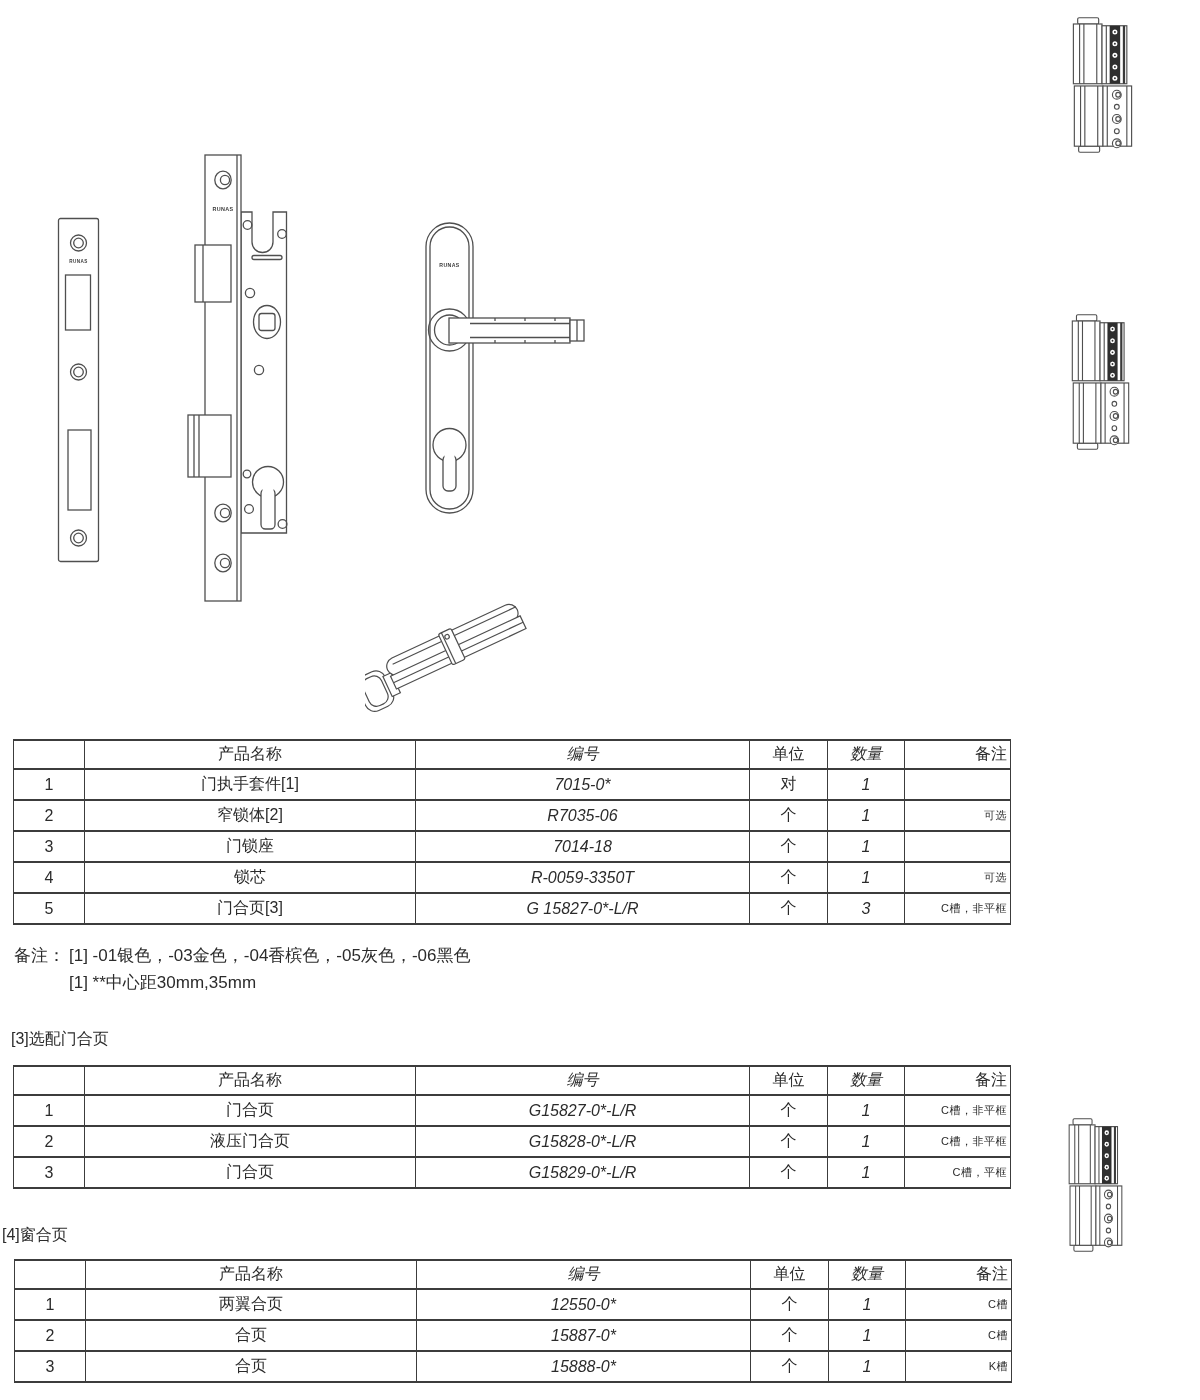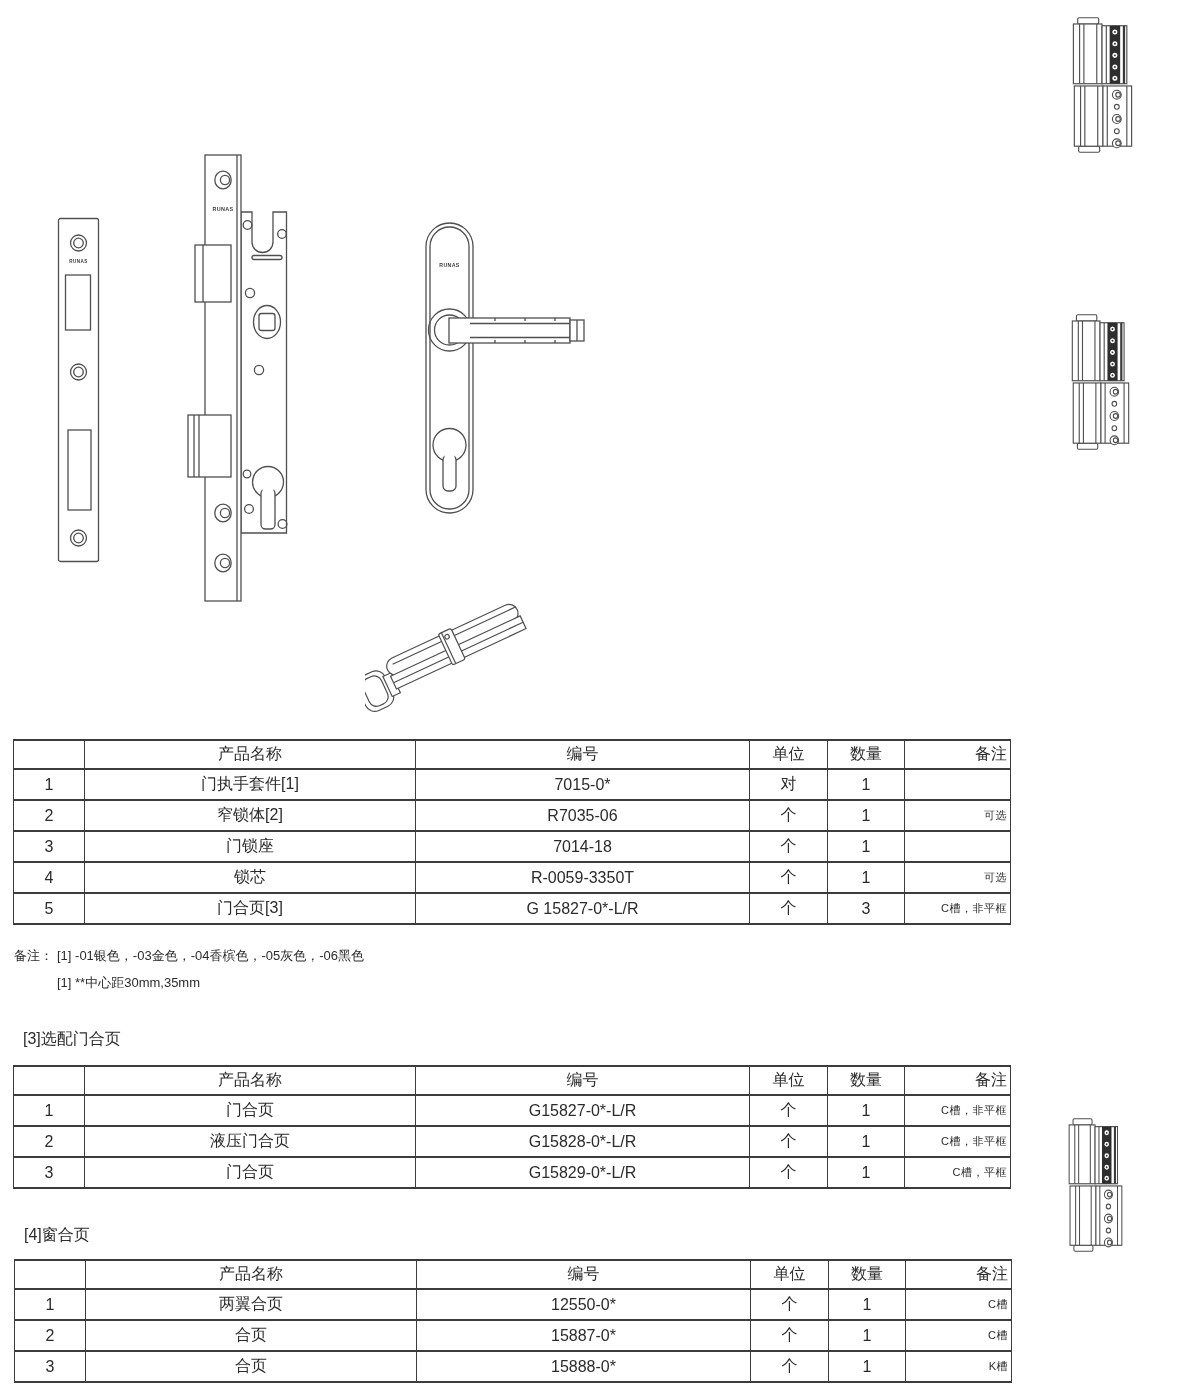--- a/index.html
+++ b/index.html
@@ -18,28 +18,28 @@
   table.ptable th, table.ptable td {
     border-left:1px solid #3c3c3c; border-right:1px solid #3c3c3c;
     border-top:2px solid #3c3c3c; border-bottom:2px solid #3c3c3c;
     text-align:center; vertical-align:middle; font-weight:normal;
     padding:0 3px; white-space:nowrap; overflow:hidden;
   }
   table.ptable thead th { height:27px; }
   table.ptable tbody td { height:29px; }
   table.ptable .c0 { width:64px; }
   table.ptable .c1 { width:324px; }
-  table.ptable .c2 { width:327px; }
+  table.ptable .c2 { width:327px;font-style:italic; }
   table.ptable .c3 { width:71px; }
-  table.ptable .c4 { width:70px; }
+  table.ptable .c4 { width:70px;font-style:italic; }
   table.ptable .c5 { width:99px;text-align:right; }
   table.ptable tbody td.c5 { font-size:11px; letter-spacing:0.5px; }
 
   
-  .notes { position:absolute; left:14px; top:942px; display:flex; font-size:13px; line-height:27px; color:#2b2b2b; }
+  .notes { position:absolute; left:14px; top:942px; display:flex; font-size:17px; line-height:27px; color:#2b2b2b; }
   .notes .lbl { flex:0 0 auto; margin-right:4px; }
   .sec-title { position:absolute; font-size:16px; color:#2b2b2b; }
 
   svg { display:block; }
   svg text { font-family:"Liberation Sans","DejaVu Sans",sans-serif; }
 </style>
 </head>
 <body>
 
 <div class="page">
@@ -259,21 +259,21 @@
     </table>
 
   <div class="notes">
     <div class="lbl">备注：</div>
     <div>
       <div>[1] -01银色，-03金色，-04香槟色，-05灰色，-06黑色</div>
       <div>[1] **中心距30mm,35mm</div>
     </div>
   </div>
 
-  <div class="sec-title" style="left:23px;top:1029px">[3]选配门合页</div>
+  <div class="sec-title" style="left:11px;top:1029px">[3]选配门合页</div>
 
   <table class="ptable" style="left:13px;top:1065px">
       <thead>
         <tr>
           <th class="c0"></th>
           <th class="c1">产品名称</th>
           <th class="c2">编号</th>
           <th class="c3">单位</th>
           <th class="c4">数量</th>
           <th class="c5">备注</th>
@@ -300,21 +300,21 @@
           <td class="c0">3</td>
           <td class="c1">门合页</td>
           <td class="c2">G15829-0*-L/R</td>
           <td class="c3">个</td>
           <td class="c4">1</td>
           <td class="c5">C槽，平框</td>
         </tr>
       </tbody>
     </table>
 
-  <div class="sec-title" style="left:24px;top:1225px">[4]窗合页</div>
+  <div class="sec-title" style="left:2px;top:1225px">[4]窗合页</div>
 
   <table class="ptable" style="left:14px;top:1259px">
       <thead>
         <tr>
           <th class="c0"></th>
           <th class="c1">产品名称</th>
           <th class="c2">编号</th>
           <th class="c3">单位</th>
           <th class="c4">数量</th>
           <th class="c5">备注</th>

